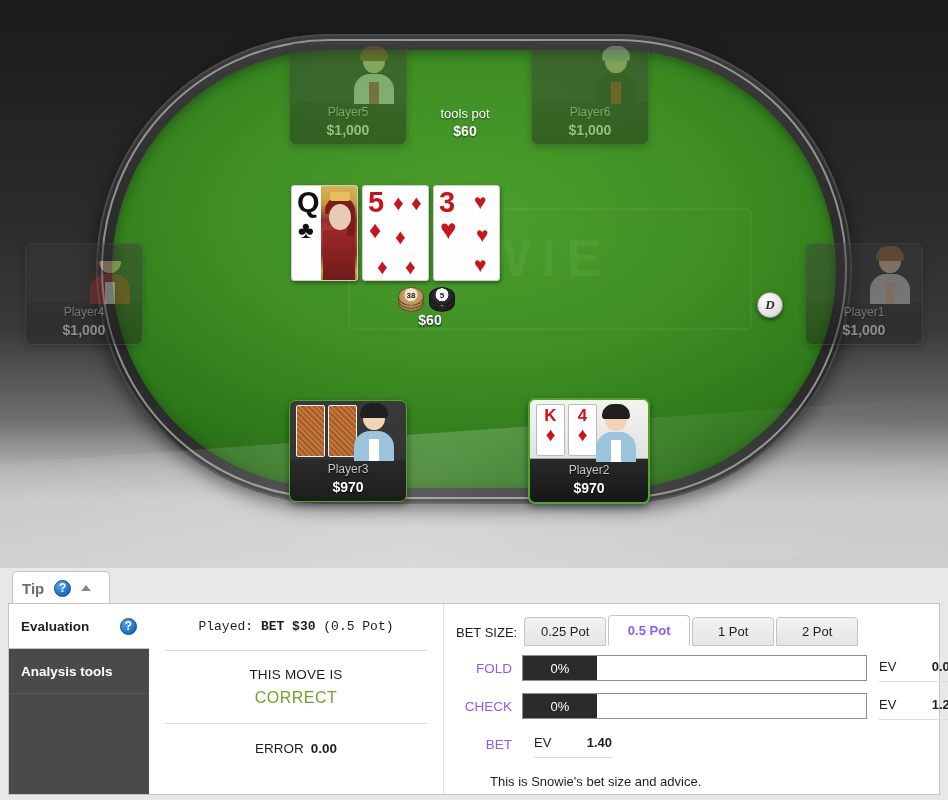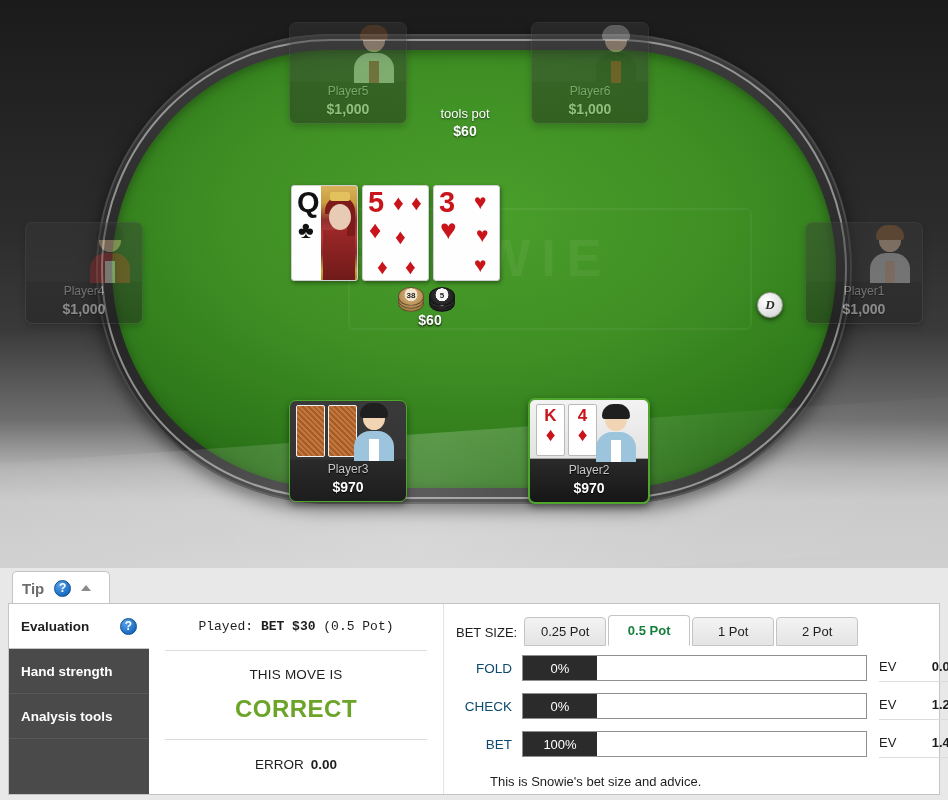--- a/index.html
+++ b/index.html
@@ -65,21 +65,21 @@
   
   .seat {
     position: absolute;
     width: 118px; height: 102px;
     border-radius: 7px;
     background: linear-gradient(to bottom, #3a3a3a 0%, #343434 58%, #2a2a2a 59%, #1d1d1d 100%);
     border: 1px solid #4d4d4d;
     box-shadow: 0 3px 7px rgba(0,0,0,0.45);
     overflow: hidden;
   }
-  .seat.folded { opacity: 0.42; }
+  .seat.folded { opacity: 0.42; margin-top: 21px; }
   .seat-top { position: relative; height: 60px; }
   .seat-name {
     text-align: center; color: #c9c9c9; font-size: 12px; line-height: 17px;
     text-shadow: 0 1px 1px #000;
   }
   .seat-stack {
     text-align: center; color: #ffffff; font-size: 14px; font-weight: bold; line-height: 19px;
     text-shadow: 0 1px 1px #000;
   }
   .seat.active {
@@ -222,44 +222,44 @@
     flex: 0 0 295px; width: 295px; padding: 14px 16px 0 16px;
     border-right: 1px solid #e3e3e3;
     display: flex; flex-direction: column; align-items: center;
     text-align: center;
   }
   #played-line { font-size: 13px; color: #1e1e1e; line-height: 18px; font-family: Liberation Mono, monospace; }
   #played-line b { font-weight: bold; }
   #played-line .paren { color: #1e1e1e; }
   .eval-rule { width: 100%; height: 1px; background: #dcdcdc; margin: 14px 0 0 0; }
   #move-is { font-size: 13.5px; color: #1e1e1e; margin-top: 16px; letter-spacing: 0.2px; }
-  #verdict { font-size: 24px; font-weight: bold; color: #6ba428; margin-top: 13px; letter-spacing: 0.5px; }
+  #verdict { font-size: 16px; font-weight: normal; color: #6ba428; margin-top: 7px; letter-spacing: 0.5px; }
   #error-row { font-size: 13.5px; color: #1e1e1e; margin-top: 17px; }
   #error-row b { font-weight: bold; margin-left: 7px; }
 
   
   #analysis-col { flex: 1; padding: 10px 14px 0 12px; position: relative; }
   #betsize-row { display: flex; align-items: flex-end; height: 32px; }
   #betsize-label { font-size: 13px; color: #1e1e1e; padding-bottom: 6px; margin-right: 7px; white-space: nowrap; }
   .bs-tab {
     width: 82px; height: 29px; line-height: 27px; text-align: center;
     font-size: 13px; color: #1e1e1e;
     background: linear-gradient(to bottom, #f3f3f3, #e4e4e4);
     border: 1px solid #c4c4c4; border-bottom: 1px solid #c4c4c4;
     border-radius: 4px 4px 0 0;
     margin-right: 2px;
   }
   .bs-tab.active {
-    background: #ffffff; color: #15803d; font-weight: bold;
+    background: #ffffff; color: #8b5cf6; font-weight: bold;
     border-bottom: 1px solid #ffffff;
     height: 31px; line-height: 29px;
   }
 
   .action-row { display: flex; align-items: center; height: 32px; margin-top: 6px; }
-  .act-label { width: 66px; text-align: right; padding-right: 10px; font-size: 13.5px; color: #0c4a6e; }
+  .act-label { width: 66px; text-align: right; padding-right: 10px; font-size: 13.5px; color: #8b5cf6; }
   .bar-wrap {
     flex: 0 0 345px; width: 345px; height: 26px; display: flex;
     border: 1px solid #8f8f8f; background: #fff;
   }
   .bar-pct {
     width: 74px; background: #2b2b2b; color: #fff; font-size: 13px;
     display: flex; align-items: center; justify-content: center;
   }
   .bar-track { flex: 1; position: relative; background: #fff; }
   .bar-fill { height: 100%; background: #1f9d1f; }
@@ -442,23 +442,20 @@
   </div>
 
   <div id="panel-body">
 
     <div id="panel-sidebar">
       <div class="side-item active">
         <span>Evaluation</span>
         <span class="q-icon">?</span>
       </div>
       <div class="side-item">
-        <span>Hand strength</span>
-      </div>
-      <div class="side-item">
         <span>Analysis tools</span>
       </div>
       <div class="side-filler"></div>
     </div>
 
     <div id="eval-col">
       <div id="played-line">
         <span>Played:</span>
         <b>BET $30</b>
         <span class="paren">(0.5 Pot)</span>
@@ -504,26 +501,20 @@
           </span>
         </span>
         <span class="ev-cell">
           <span class="ev-k">EV</span>
           <span class="ev-v">1.29</span>
         </span>
       </div>
 
       <div class="action-row">
         <span class="act-label">BET</span>
-        <span class="bar-wrap">
-          <span class="bar-pct">100%</span>
-          <span class="bar-track">
-            <span class="bar-fill" style="width:100%;"></span>
-          </span>
-        </span>
         <span class="ev-cell">
           <span class="ev-k">EV</span>
           <span class="ev-v">1.40</span>
         </span>
       </div>
 
       <div id="advice-note">This is Snowie's bet size and advice.</div>
     </div>
 
   </div>

